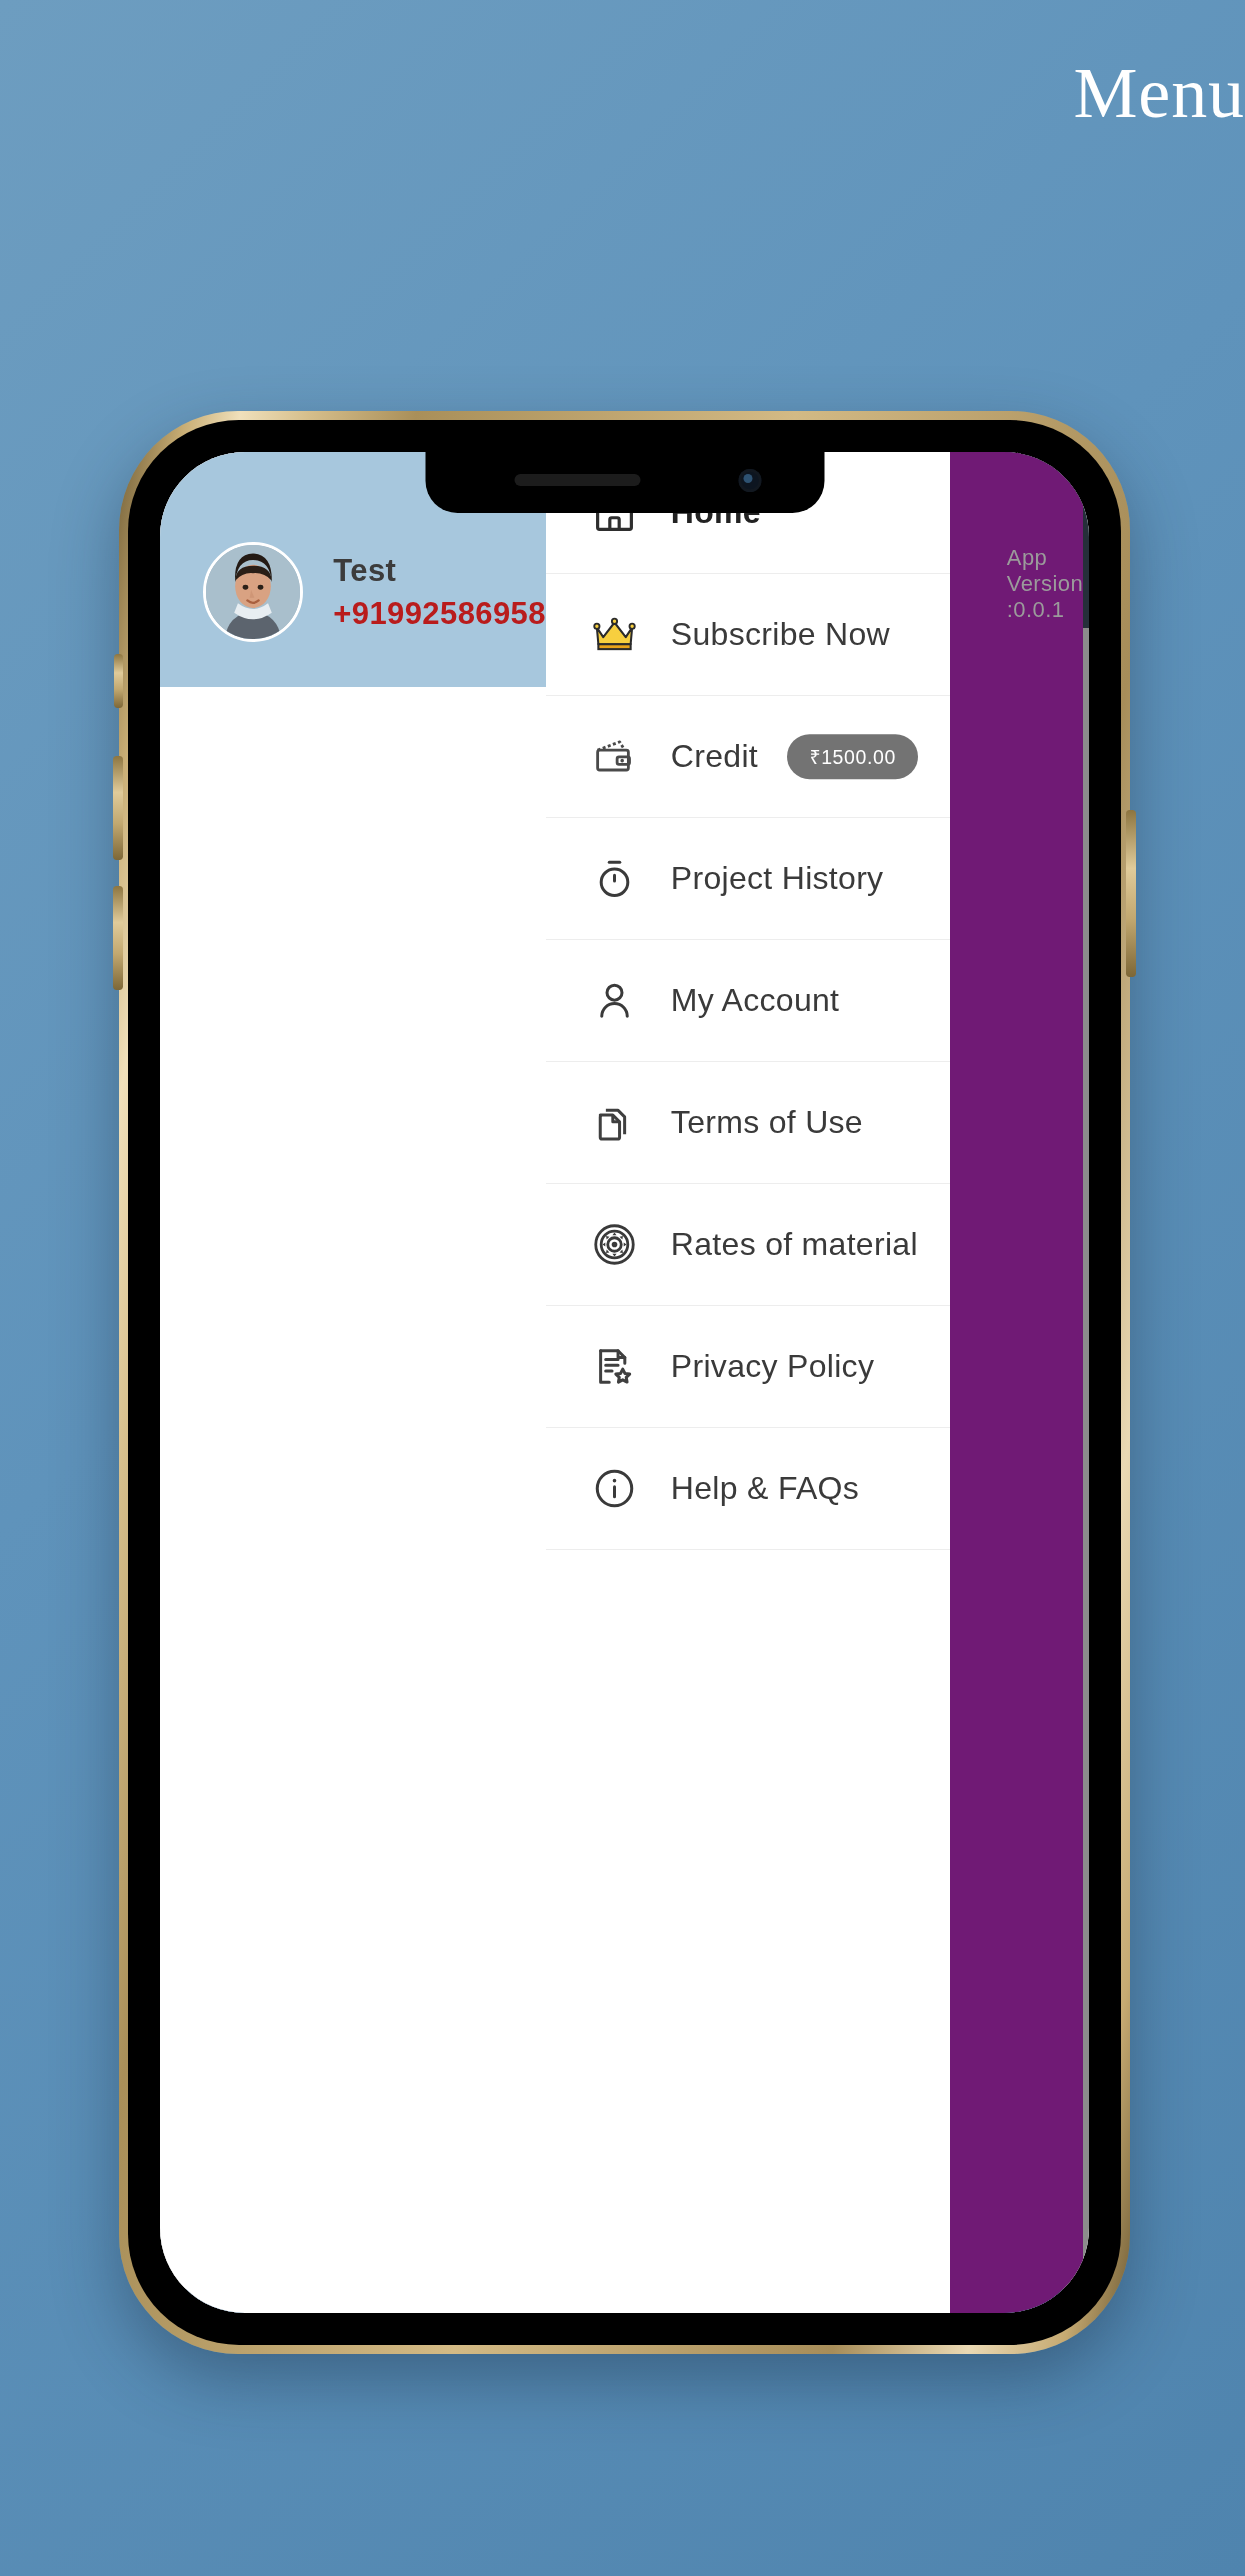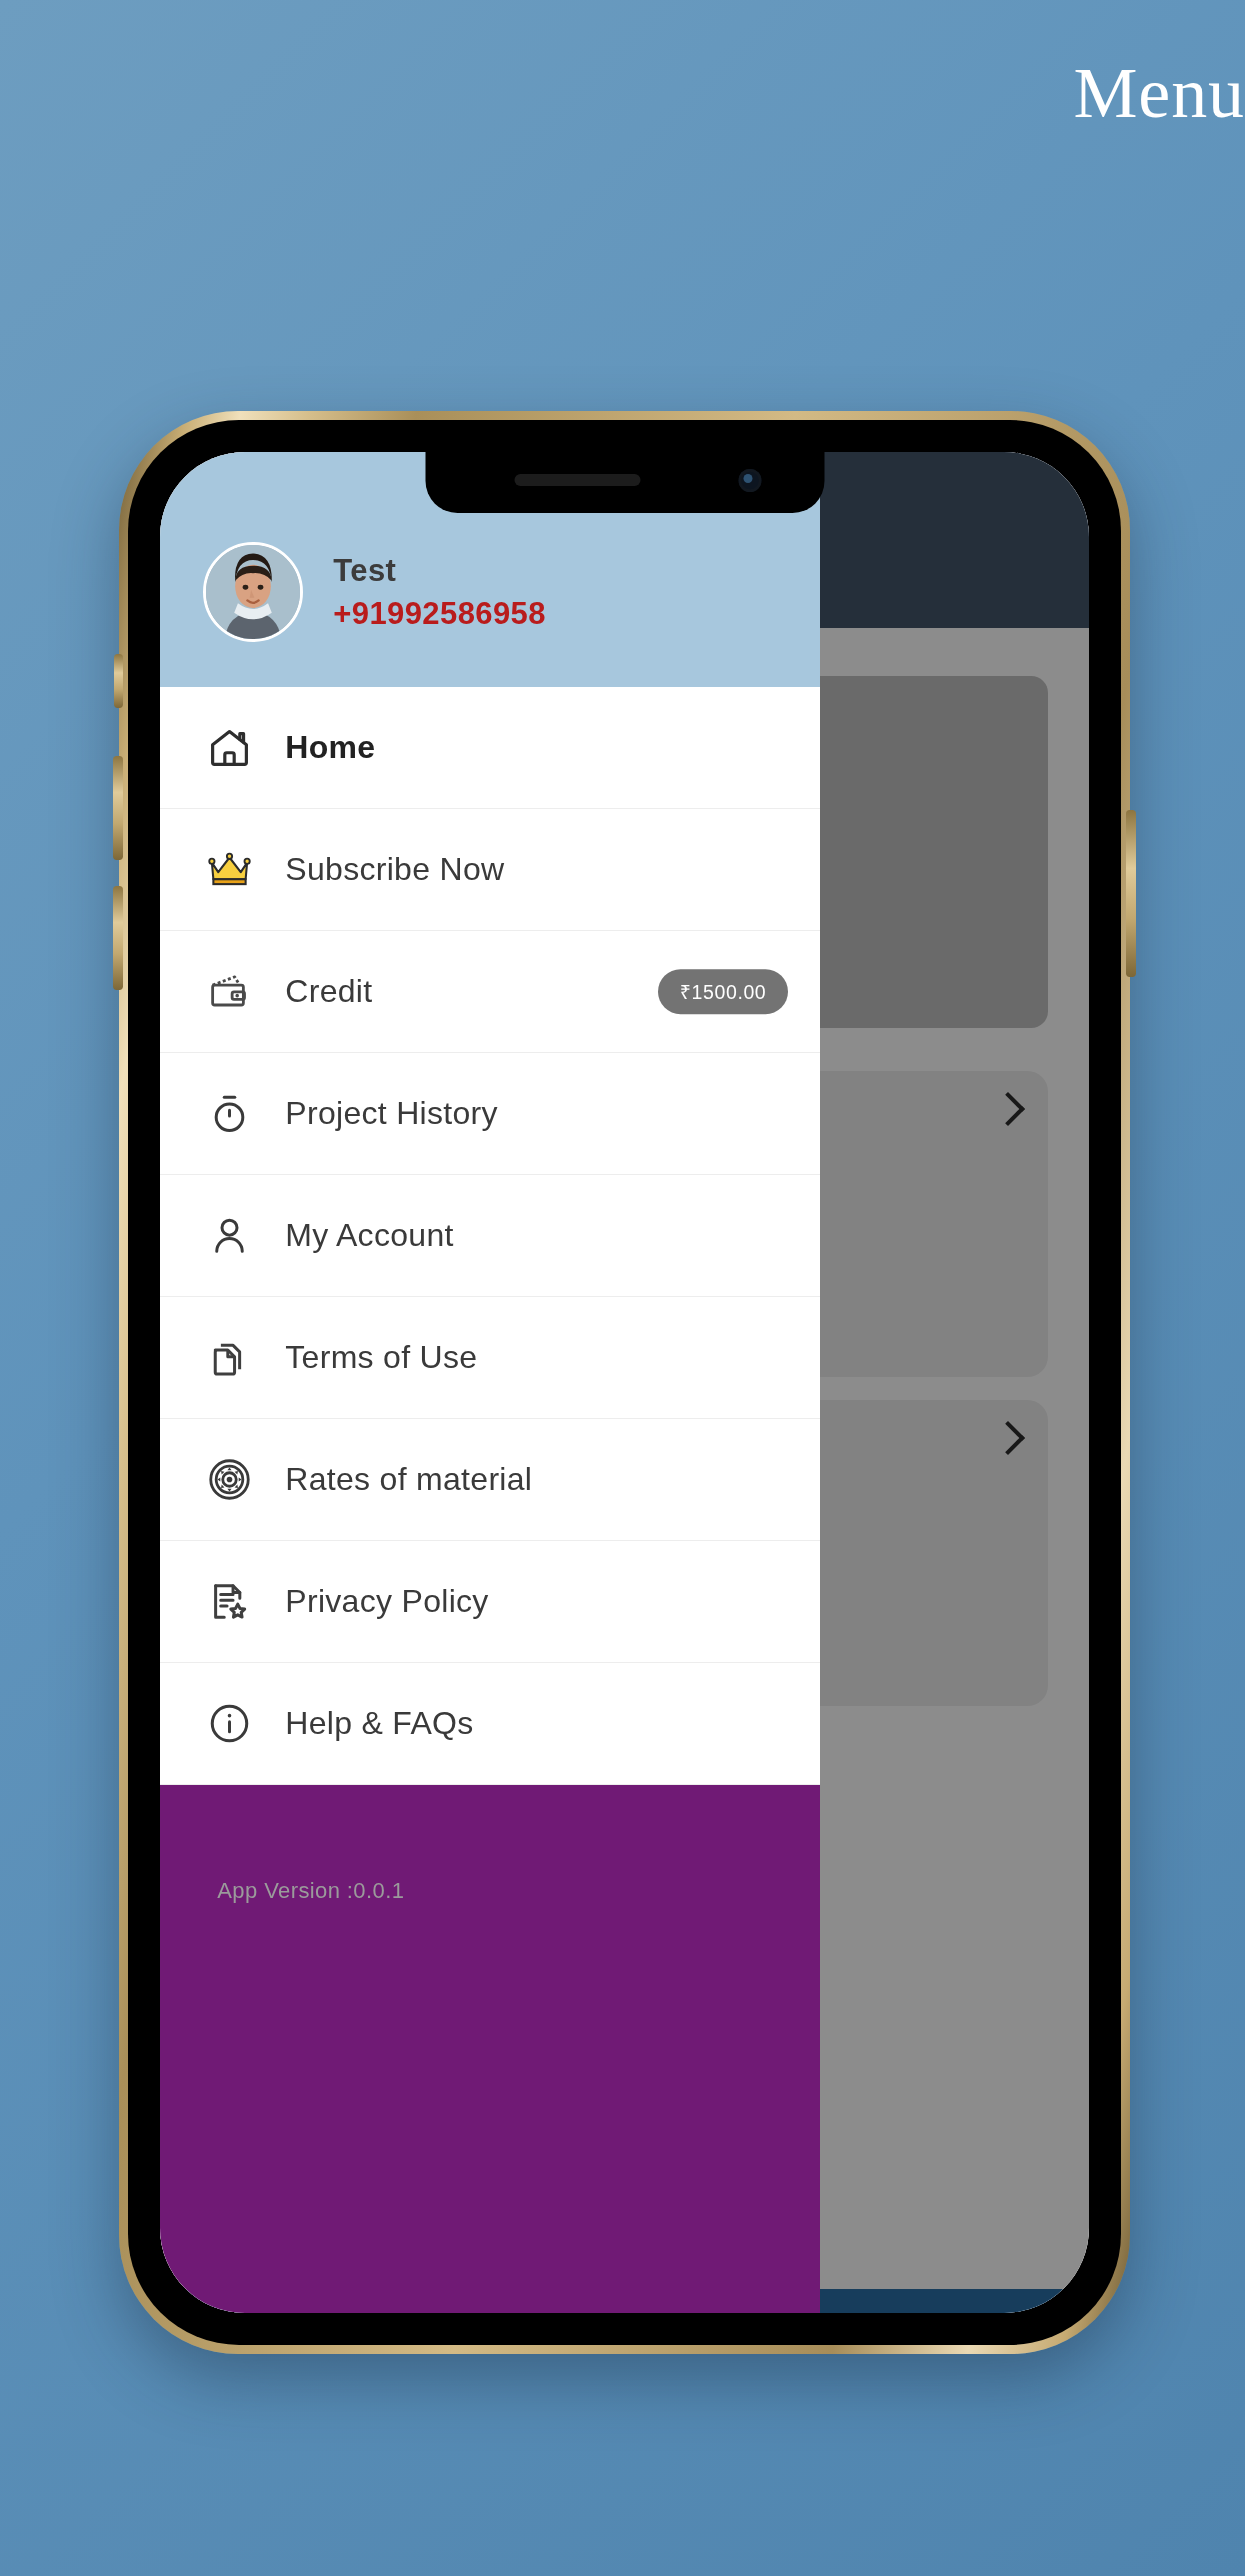--- a/index.html
+++ b/index.html
@@ -197,21 +197,20 @@
   
   .drawer {
     position: absolute;
     left: 0;
     top: 0;
     bottom: 0;
     width: 660px;
     background: #ffffff;
     z-index: 30;
     display: flex;
-    flex-direction: column;
   }
 
   .profile {
     background: #a7c7dd;
     height: 235px;
     display: flex;
     align-items: center;
     padding: 0 0 0 43px;
     flex-shrink: 0;
   }

